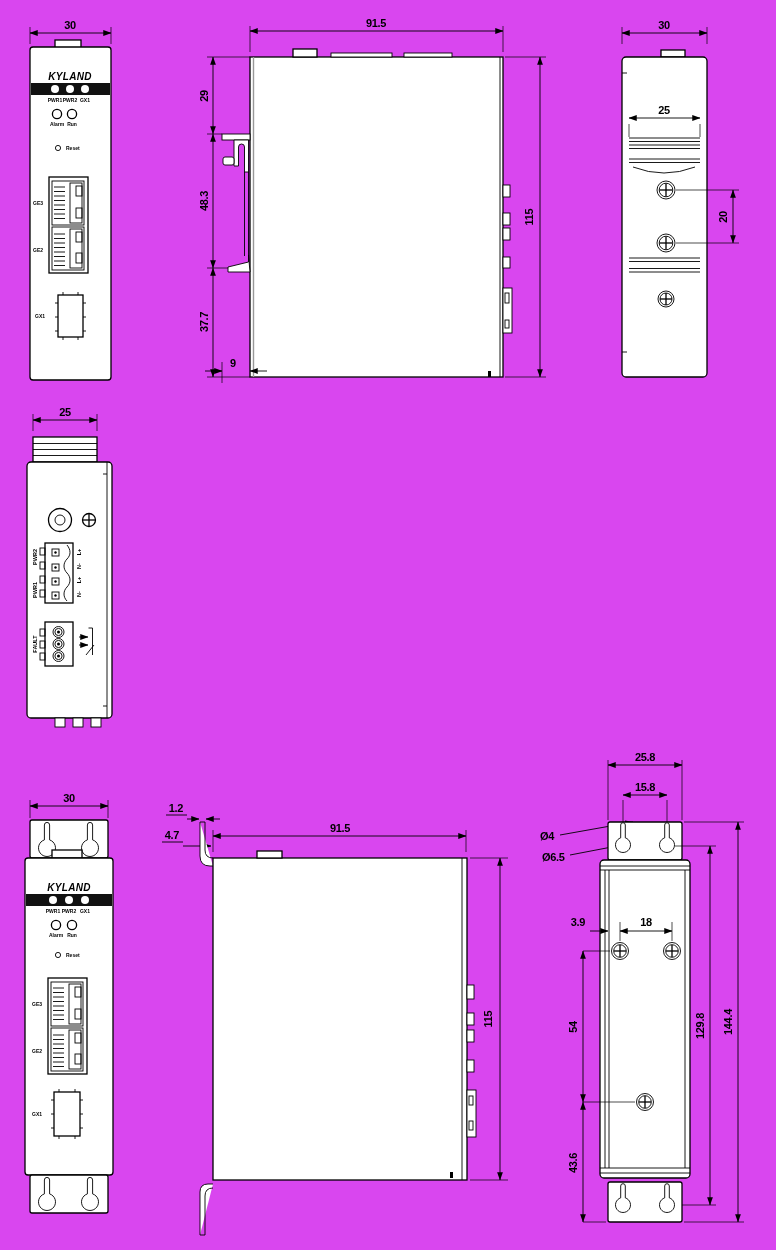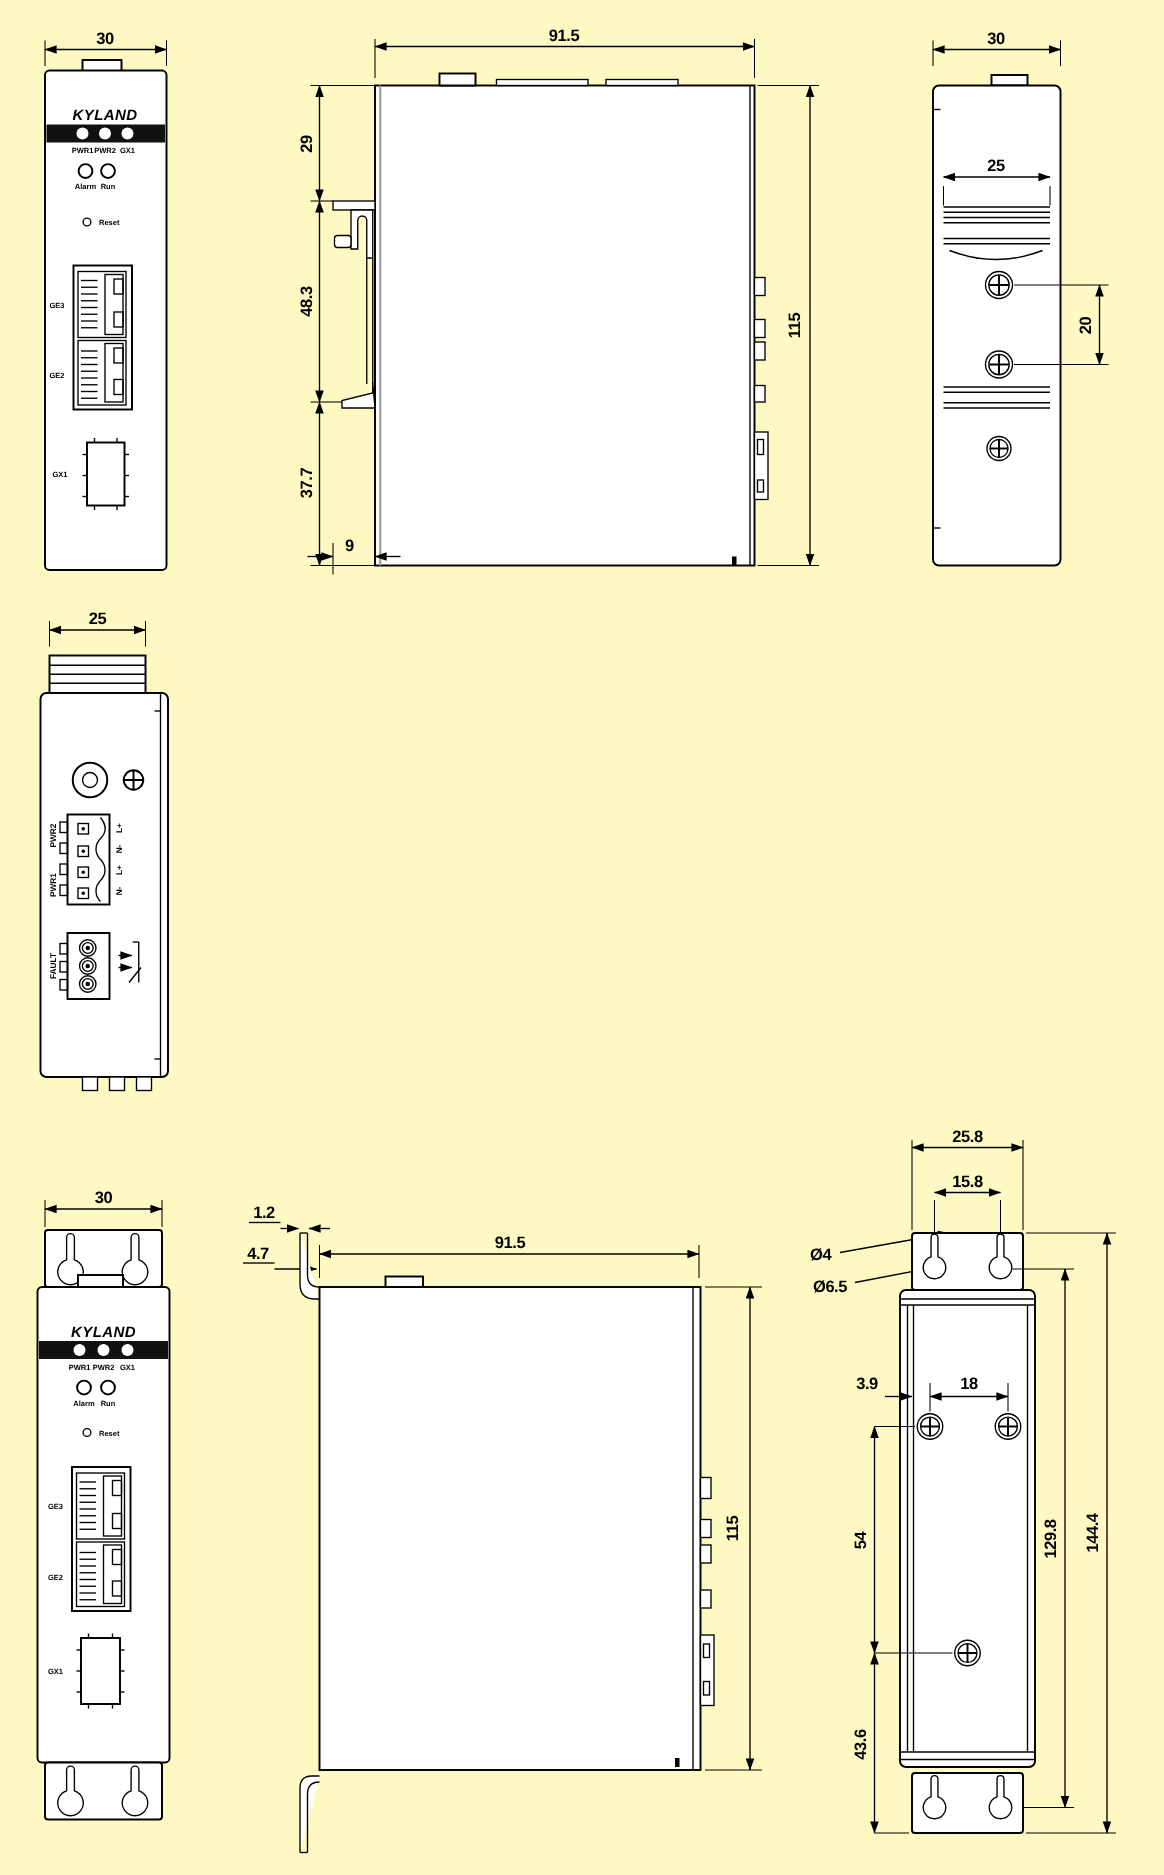--- a/index.html
+++ b/index.html
@@ -1,16 +1,16 @@
 <!DOCTYPE html>
 <html><head>
 <meta charset="utf-8">
 <style>
   html,body{margin:0;padding:0;background:#fff;}
-  #canvas{position:relative;width:776px;height:1250px;background:#fef9c3;overflow:hidden;}
+  #canvas{position:relative;width:776px;height:1250px;background:#d946ef;overflow:hidden;}
   svg{position:absolute;left:0;top:0;}
   .ln{stroke:#000;stroke-width:1.3;fill:none;}
   .thin{stroke:#000;stroke-width:0.9;fill:none;}
   .hair{stroke:#000;stroke-width:0.7;fill:none;}
   .dim{stroke:#000;stroke-width:0.9;fill:none;}
   .fillw{fill:#fff;}
   .dimtxt{font-family:"Liberation Sans",sans-serif;font-weight:bold;font-size:11px;fill:#000;letter-spacing:-0.3px;}
   .tiny{font-family:"Liberation Sans",sans-serif;font-weight:bold;font-size:5px;fill:#000;}
   .tiny2{font-family:"Liberation Sans",sans-serif;font-weight:bold;font-size:5.5px;fill:#000;}
   .logo{font-family:"Liberation Sans",sans-serif;font-weight:bold;font-style:italic;font-size:10px;fill:#000;letter-spacing:0.3px;}

